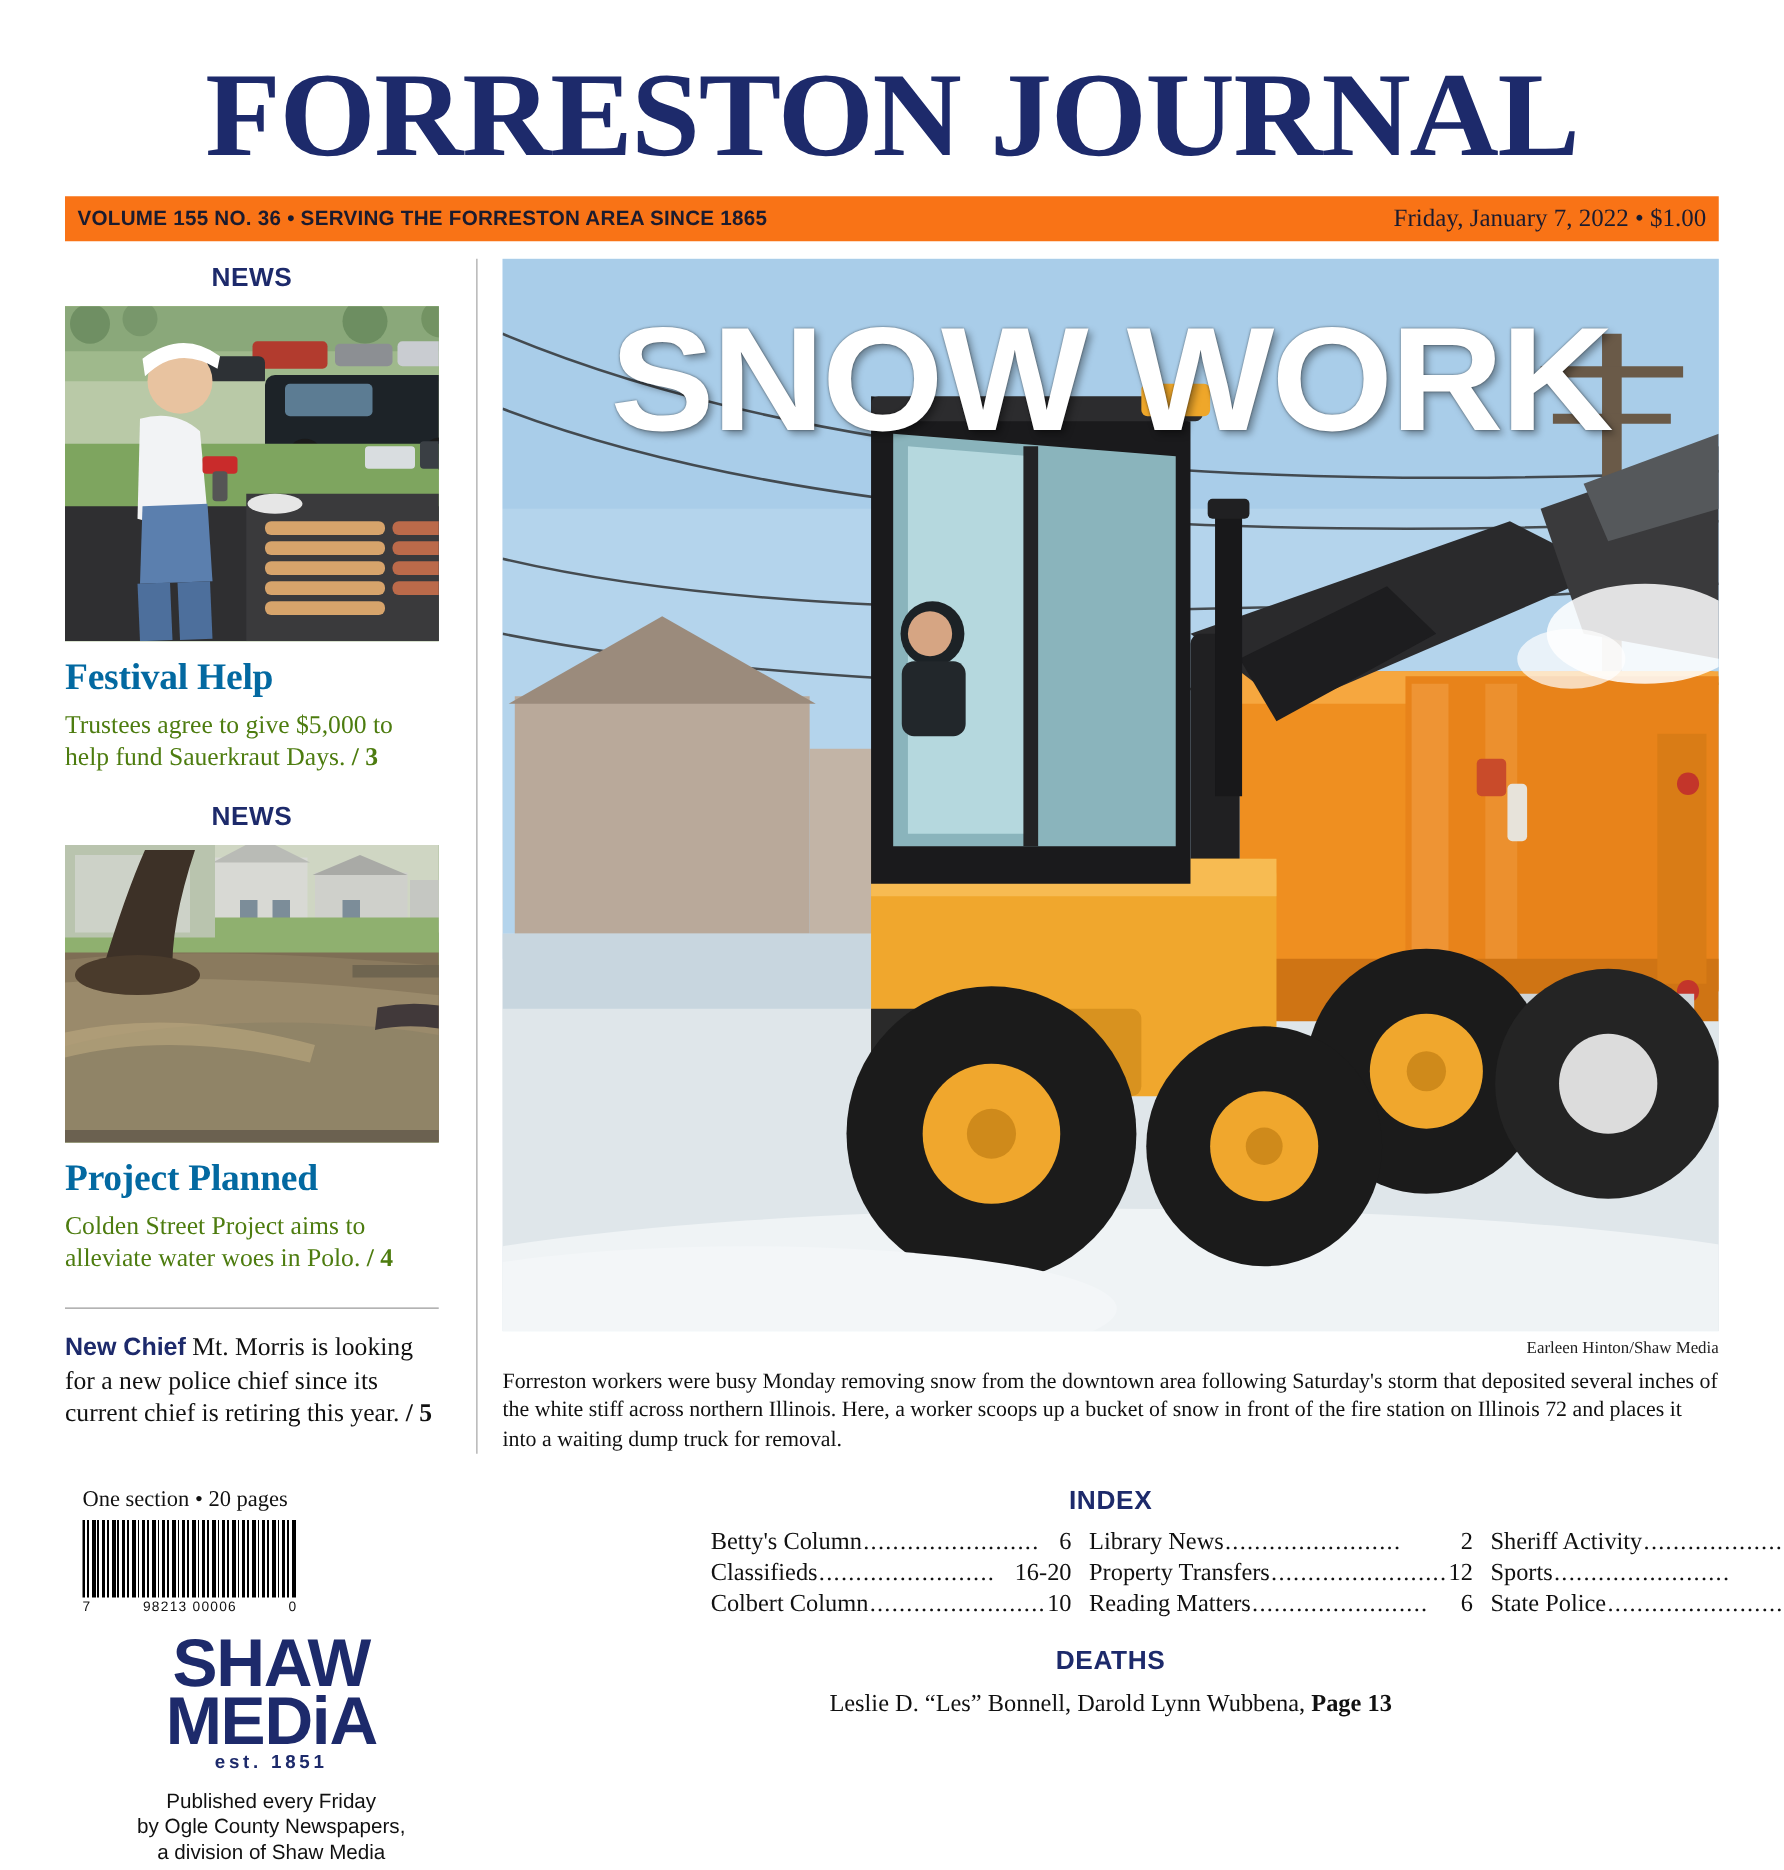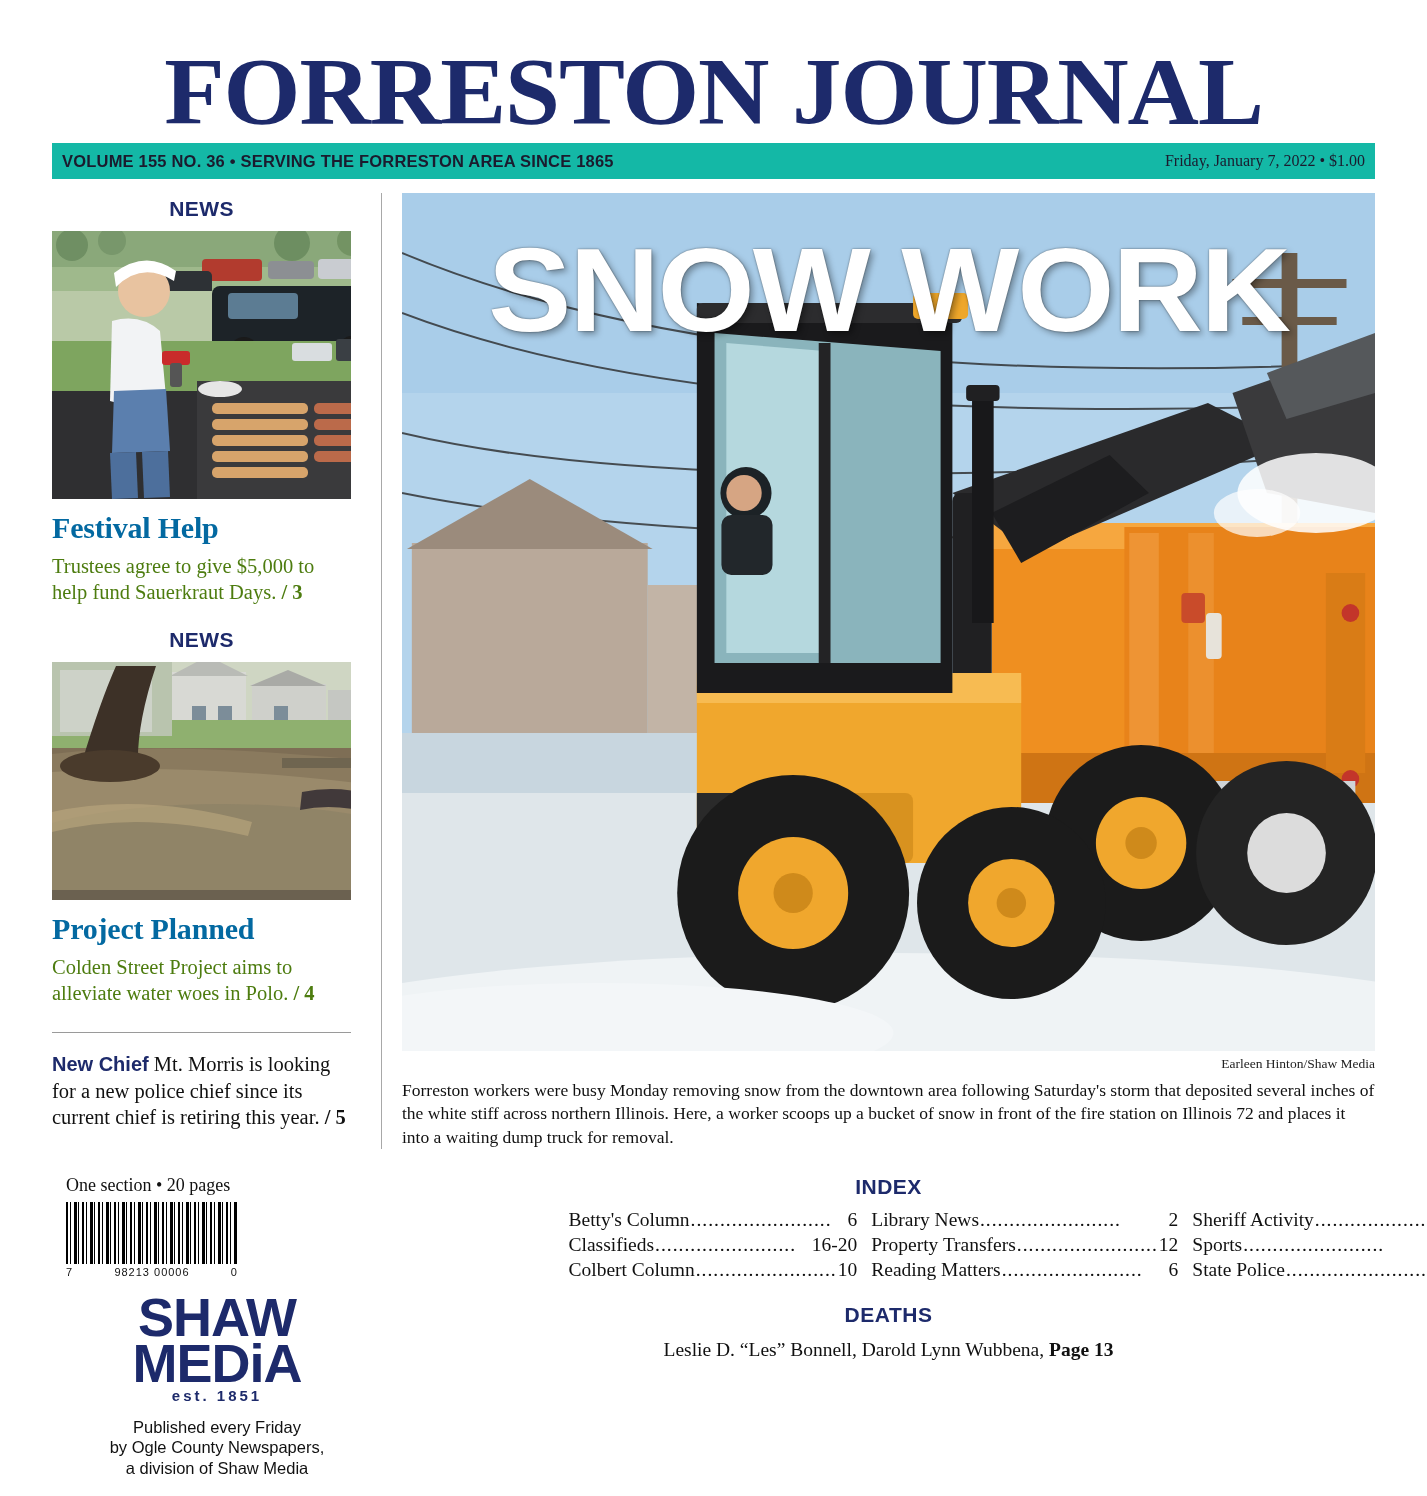--- a/index.html
+++ b/index.html
@@ -28,39 +28,39 @@
     font-family: "Liberation Serif", serif;
     font-weight: bold;
     font-size: 96px;
     line-height: 0.95;
     letter-spacing: -1px;
     color: #1d2a6b;
     white-space: nowrap;
     transform: scaleX(1.03);
   }
   .volume-bar {
-    margin-top: 6px;
-    background: #14b8a6;
+    margin-top: 20px;
+    background: #f97316;
     height: 36px;
     display: flex;
     align-items: center;
     justify-content: space-between;
     padding: 16px 10px;
     font-family: "Liberation Serif", serif;
     color: #1b1b2e;
   }
   .volume-left {
     font-family: "Liberation Sans", sans-serif;
     font-weight: bold;
     font-size: 16.5px;
     letter-spacing: 0.2px;
   }
   .volume-right {
     font-family: "Liberation Serif", serif;
-    font-size: 16px;
+    font-size: 20px;
   }
 
   
   .content {
     display: flex;
     margin-top: 14px;
   }
   .left-col {
     width: 330px;
     flex: 0 0 330px;

